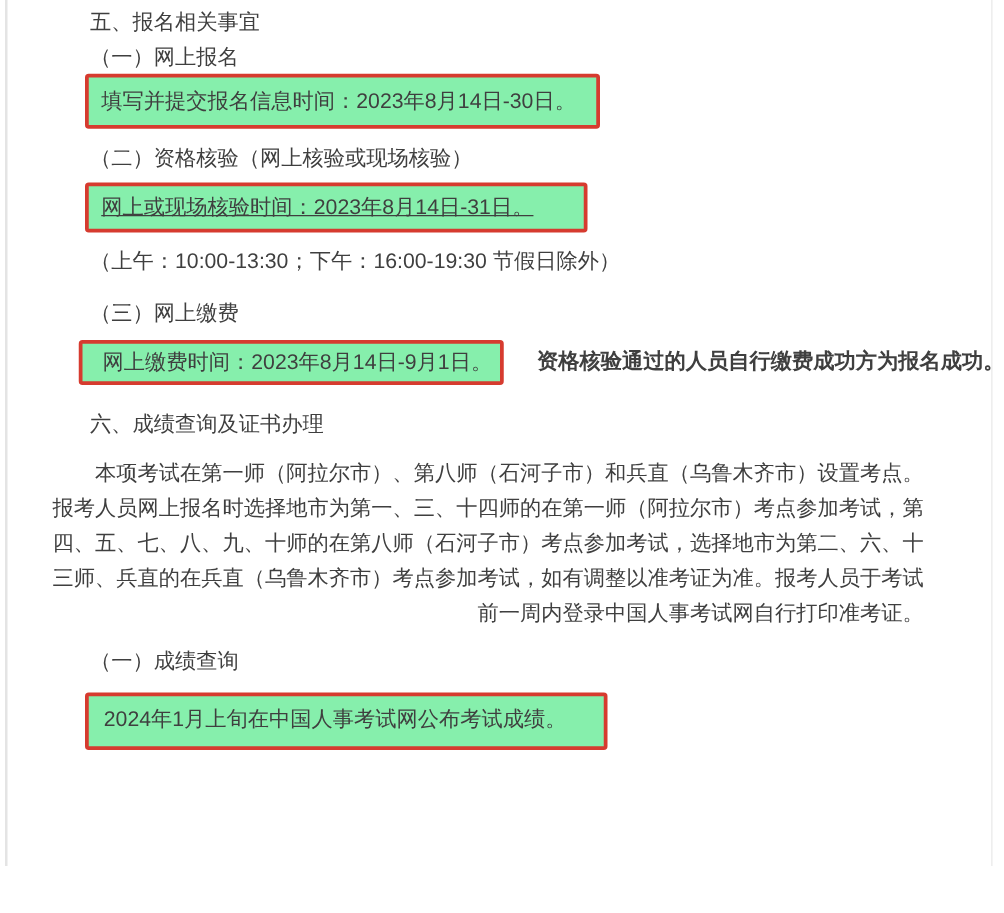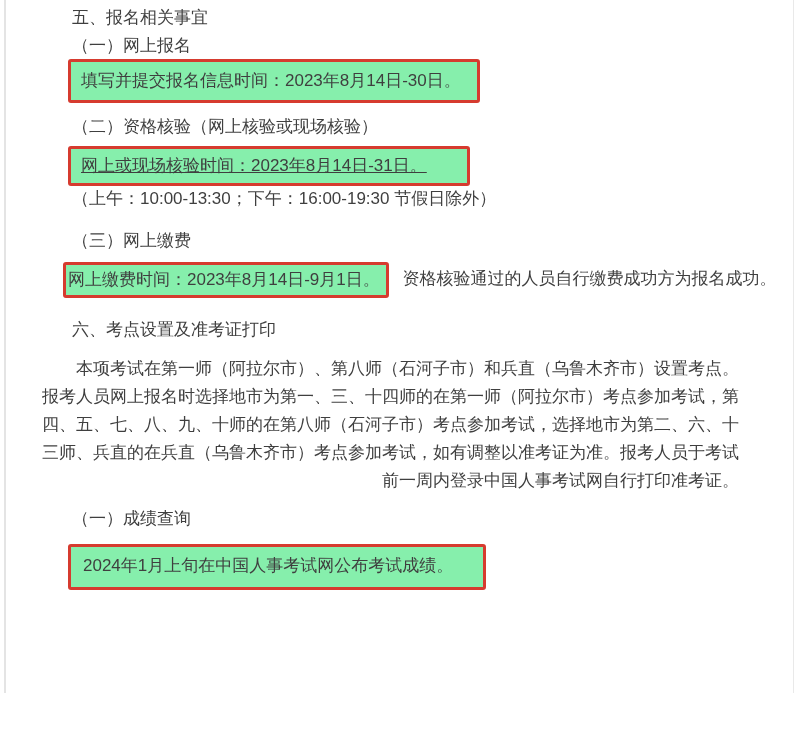--- a/index.html
+++ b/index.html
@@ -25,27 +25,27 @@
     display:inline-block;
     border:3px solid #d63b2f;
     border-radius:3px;
     line-height:22px;
     background:#86efac;
     color:#3f3f3f;
   }
   .box1 { margin:0 0 0 28px;  padding:8px 16px 8px 10px; }
   .box2 { margin:6px 0 0 28px; padding:6px 40px 6px 10px;text-decoration:underline; }
   .boxrow { margin:7px 0 0 23px; line-height:36px; white-space:nowrap; text-indent:0; }
-  .box3 { padding:4px 6px 4px 2px; vertical-align:middle; }
-  .after-box { margin-left:9px; }
+  .box3 { padding:4px 6px 4px 16px; vertical-align:middle; }
+  .after-box { margin-left:22px;font-weight:bold; }
   .box4 { margin:12px 0 0 28px; padding:8px 30px 10px 12px; }
 
   .mt-sub1 { margin-top:2px; }
   .mt-sub2 { margin-top:11px; }
-  .mt-note { margin-top:0; }
+  .mt-note { margin-top:10px; }
   .mt-sub3 { margin-top:16px; }
   .mt-h6   { margin-top:19px; }
   .mt-h7   { margin-top:7px; }
   .mt-sub7 { margin-top:11px; }
 </style>
 </head>
 <body>
 
 <div class="page">
   <div class="edge edge-left"></div>
@@ -66,21 +66,21 @@
 
     <div class="h mt-note">（上午：10:00-13:30；下午：16:00-19:30 节假日除外）</div>
 
     <div class="h mt-sub3">（三）网上缴费</div>
 
     <p class="boxrow">
       <span class="hl-box box3">网上缴费时间：2023年8月14日-9月1日。</span>
       <span class="after-box">资格核验通过的人员自行缴费成功方为报名成功。</span>
     </p>
 
-    <div class="h mt-h6">六、考点设置及准考证打印</div>
+    <div class="h mt-h6">六、成绩查询及证书办理</div>
 
     <p class="para2">本项考试在第一师（阿拉尔市）、第八师（石河子市）和兵直（乌鲁木齐市）设置考点。报考人员网上报名时选择地市为第一、三、十四师的在第一师（阿拉尔市）考点参加考试，第四、五、七、八、九、十师的在第八师（石河子市）考点参加考试，选择地市为第二、六、十三师、兵直的在兵直（乌鲁木齐市）考点参加考试，如有调整以准考证为准。报考人员于考试前一周内登录中国人事考试网自行打印准考证。</p>
 
 
     <div class="h mt-sub7">（一）成绩查询</div>
 
     <div class="hl-box box4">2024年1月上旬在中国人事考试网公布考试成绩。</div>
 
   </div>
 </div>

